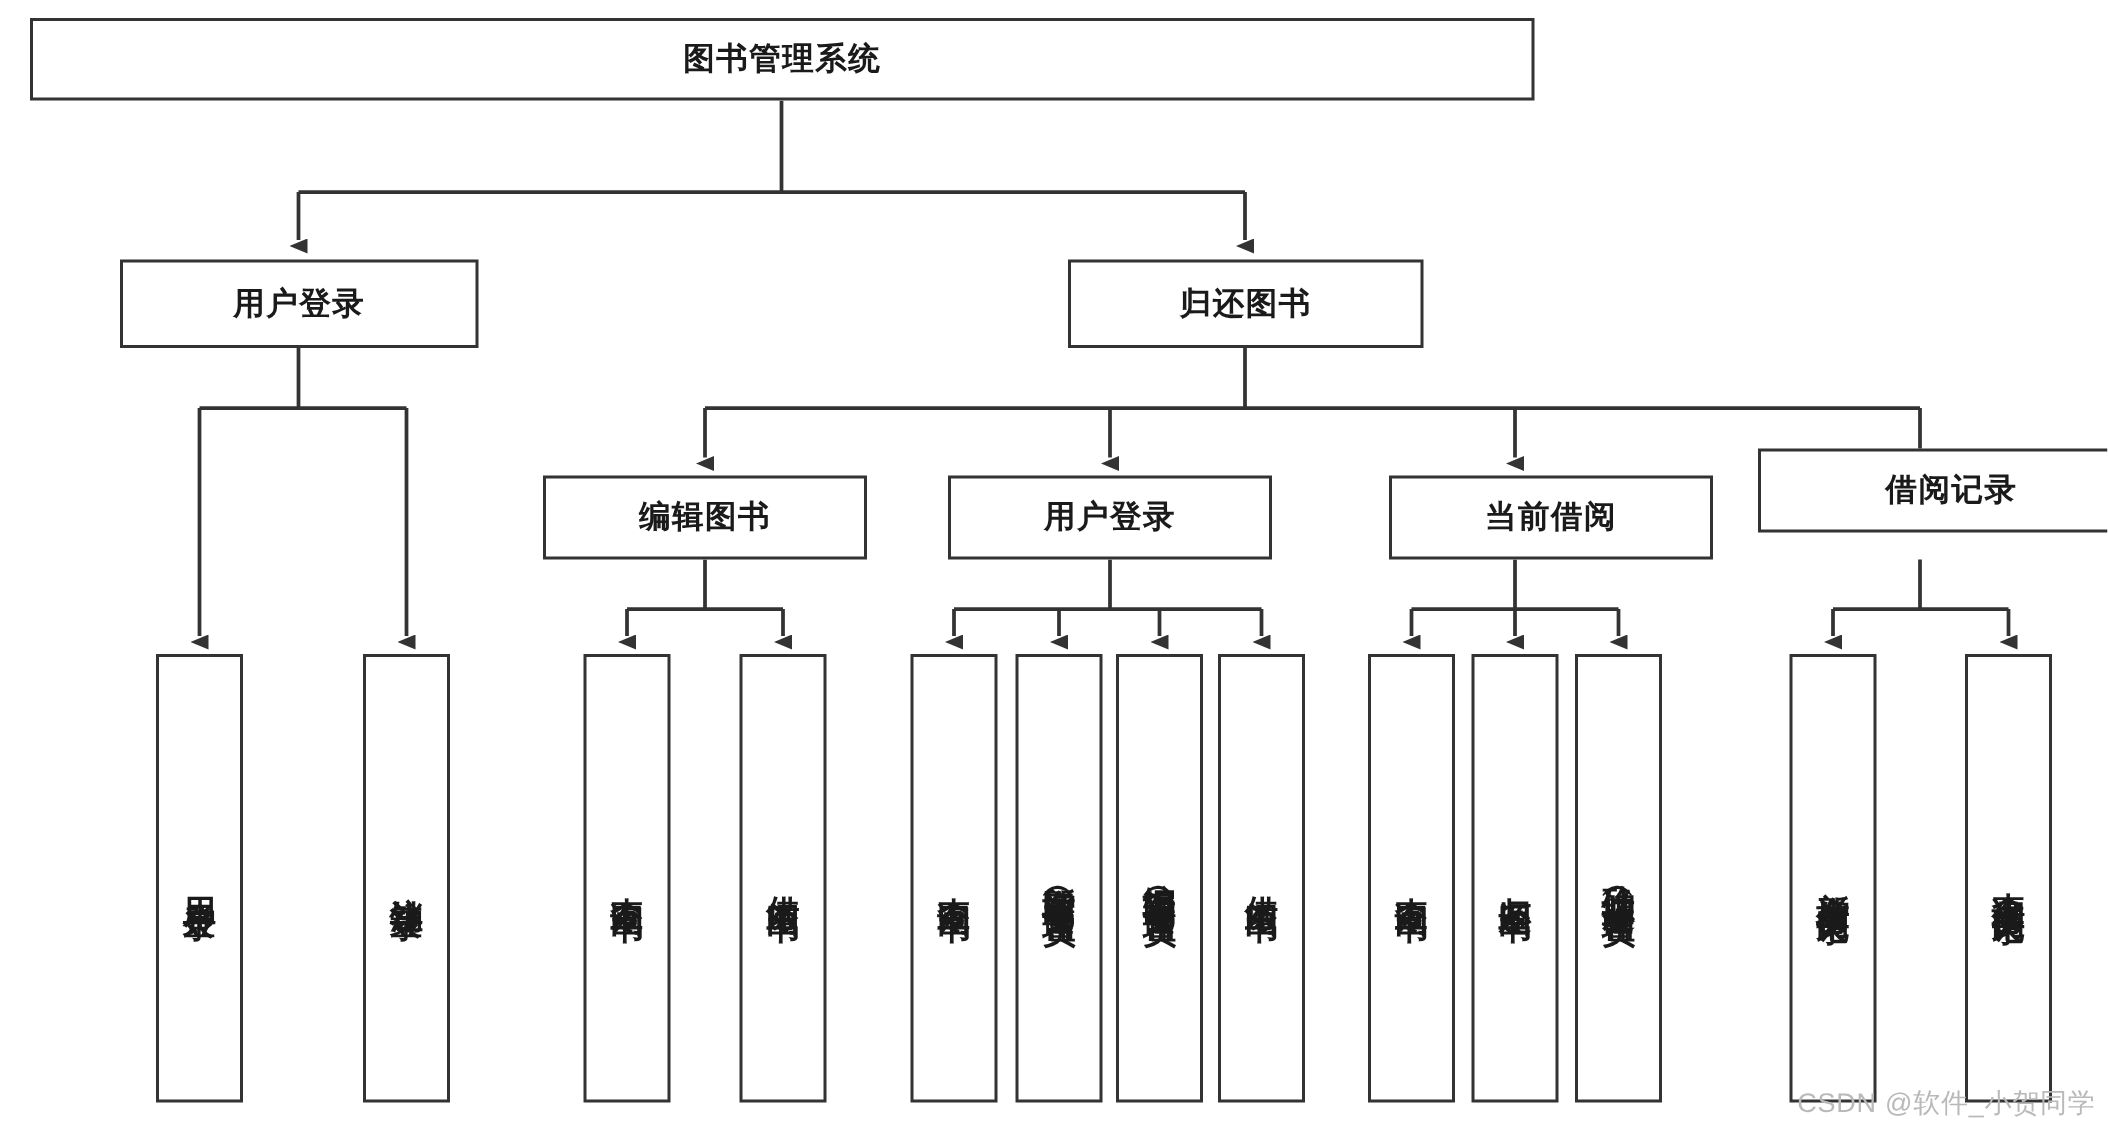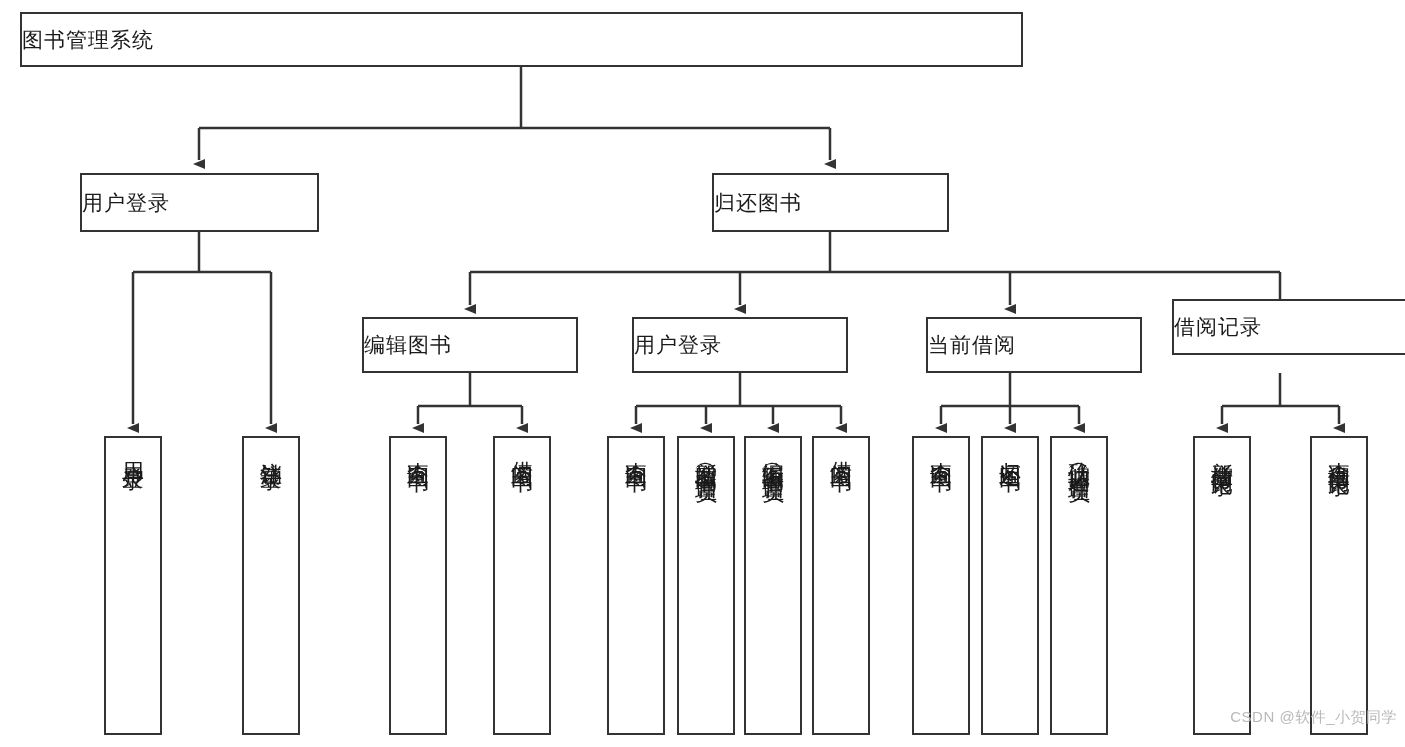--- a/index.html
+++ b/index.html
@@ -25,22 +25,23 @@
     height: 747px;
     pointer-events: none;
   }
   .node {
     position: absolute;
     box-sizing: border-box;
     background: #ffffff;
     border: 2px solid #333333;
     display: flex;
     align-items: center;
-    justify-content: flex-start;
+    justify-content: center;
     color: #1a1a1a;
+    font-weight: bold;
   }
   .node.h {
     font-size: 21px;
     letter-spacing: 1px;
     line-height: 1.2;
   }
   .node.v {
     writing-mode: vertical-rl;
     text-orientation: upright;
     font-size: 22px;
@@ -50,22 +51,22 @@
   }
   .node.v .vtxt {
     writing-mode: vertical-rl;
     text-orientation: upright;
     display: block;
     white-space: nowrap;
   }
   .watermark {
     position: absolute;
     right: 8px;
-    bottom: 20px;
-    font-size: 15px;
+    bottom: 0;
+    font-size: 18px;
     color: #b9b9b9;
     white-space: nowrap;
     letter-spacing: 0.5px;
   }
 </style>
 </head>
 <body>
 
 <div id="canvas">
 

